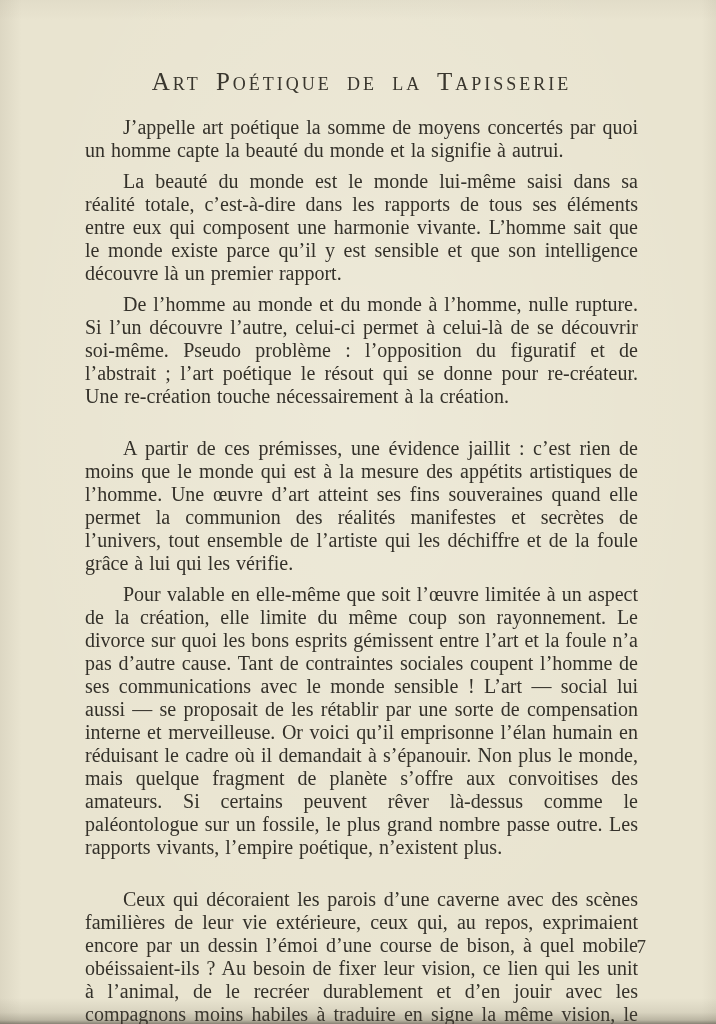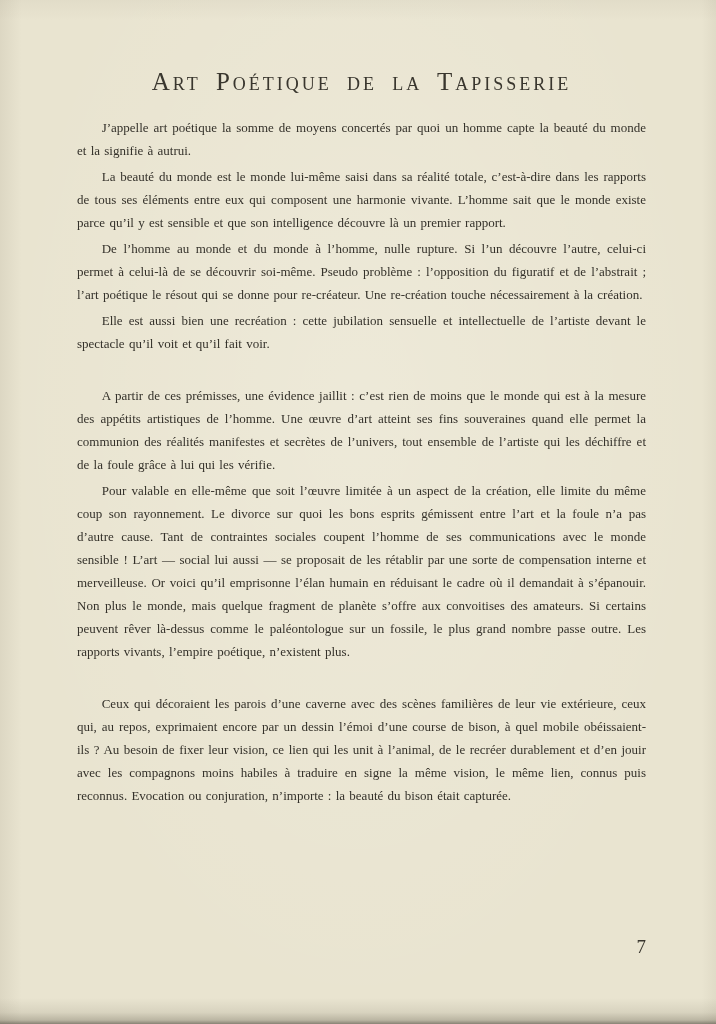--- a/index.html
+++ b/index.html
@@ -54,22 +54,22 @@
     margin: 0 0 20px 0;
     text-align: center;
     font-size: 25px;
     font-weight: 400;
     font-variant: small-caps;
     letter-spacing: 3px;
     word-spacing: 6px;
     color: #39362e;
   }
   .body-text p {
-    margin: 0;
-    font-size: 13px;
+    margin: 8px;
+    font-size: 20px;
     line-height: 23px;
     text-align: justify;
     text-indent: 1.9em;
     word-spacing: 1px;
   }
   .body-text p + p {
     margin-top: 3px;
   }
   .body-text p.section-start {
     margin-top: 29px;
@@ -85,20 +85,19 @@
 </head>
 <body>
 
 <div class="page">
   <div class="content">
     <h1 class="title">Art Poétique de la Tapisserie</h1>
     <div class="body-text">
       <p>J’appelle art poétique la somme de moyens concertés par quoi un homme capte la beauté du monde et la signifie à autrui.</p>
       <p>La beauté du monde est le monde lui-même saisi dans sa réalité totale, c’est-à-dire dans les rapports de tous ses éléments entre eux qui composent une harmonie vivante. L’homme sait que le monde existe parce qu’il y est sensible et que son intelligence découvre là un premier rapport.</p>
       <p>De l’homme au monde et du monde à l’homme, nulle rupture. Si l’un découvre l’autre, celui-ci permet à celui-là de se découvrir soi-même. Pseudo problème : l’opposition du figuratif et de l’abstrait ; l’art poétique le résout qui se donne pour re-créateur. Une re-création touche nécessairement à la création.</p>
-      <p>Elle est aussi bien une recréation : cette jubilation sensuelle et intellectuelle de l’artiste devant le spectacle qu’il voit et qu’il fait voir.</p>
       <p class="section-start">A partir de ces prémisses, une évidence jaillit : c’est rien de moins que le monde qui est à la mesure des appétits artistiques de l’homme. Une œuvre d’art atteint ses fins souveraines quand elle permet la communion des réalités manifestes et secrètes de l’univers, tout ensemble de l’artiste qui les déchiffre et de la foule grâce à lui qui les vérifie.</p>
       <p>Pour valable en elle-même que soit l’œuvre limitée à un aspect de la création, elle limite du même coup son rayonnement. Le divorce sur quoi les bons esprits gémissent entre l’art et la foule n’a pas d’autre cause. Tant de contraintes sociales coupent l’homme de ses communications avec le monde sensible ! L’art — social lui aussi — se proposait de les rétablir par une sorte de compensation interne et merveilleuse. Or voici qu’il emprisonne l’élan humain en réduisant le cadre où il demandait à s’épanouir. Non plus le monde, mais quelque fragment de planète s’offre aux convoitises des amateurs. Si certains peuvent rêver là-dessus comme le paléontologue sur un fossile, le plus grand nombre passe outre. Les rapports vivants, l’empire poétique, n’existent plus.</p>
       <p class="section-start">Ceux qui décoraient les parois d’une caverne avec des scènes familières de leur vie extérieure, ceux qui, au repos, exprimaient encore par un dessin l’émoi d’une course de bison, à quel mobile obéissaient-ils ? Au besoin de fixer leur vision, ce lien qui les unit à l’animal, de le recréer durablement et d’en jouir avec les compagnons moins habiles à traduire en signe la même vision, le même lien, connus puis reconnus. Evocation ou conjuration, n’importe : la beauté du bison était capturée.</p>
     </div>
   </div>
   <div class="page-number">7</div>
 </div>
 
 </body></html>

